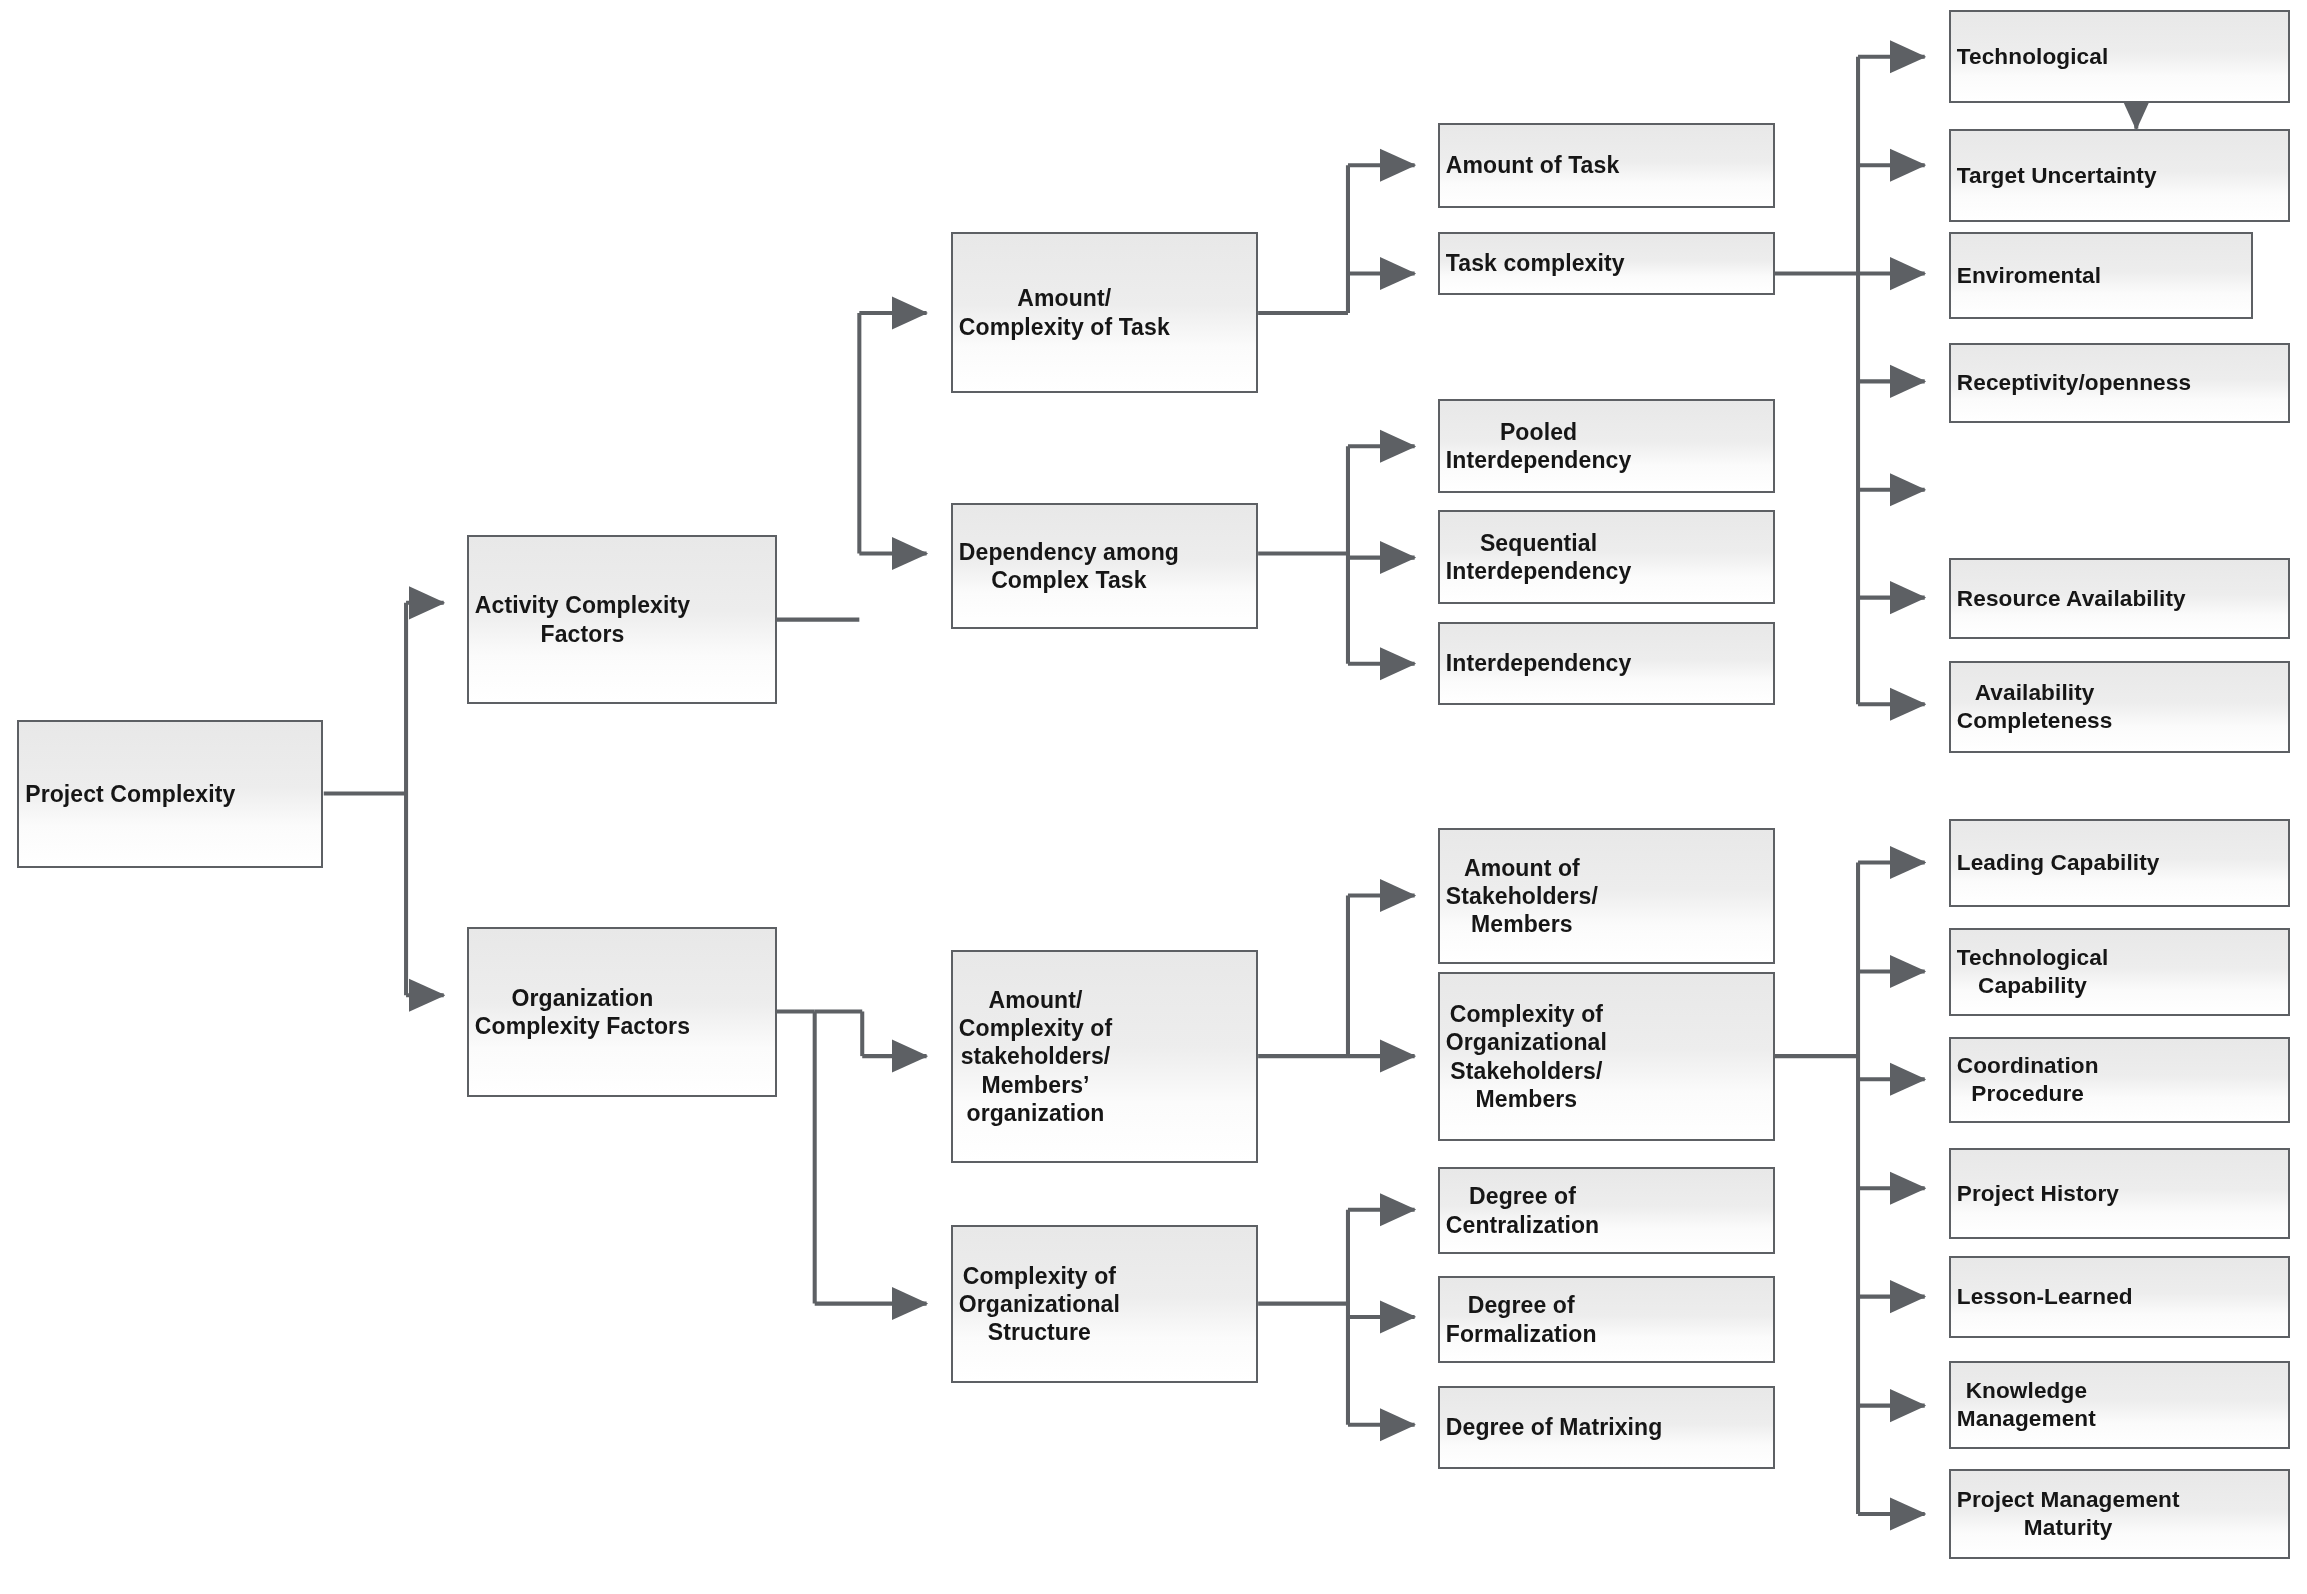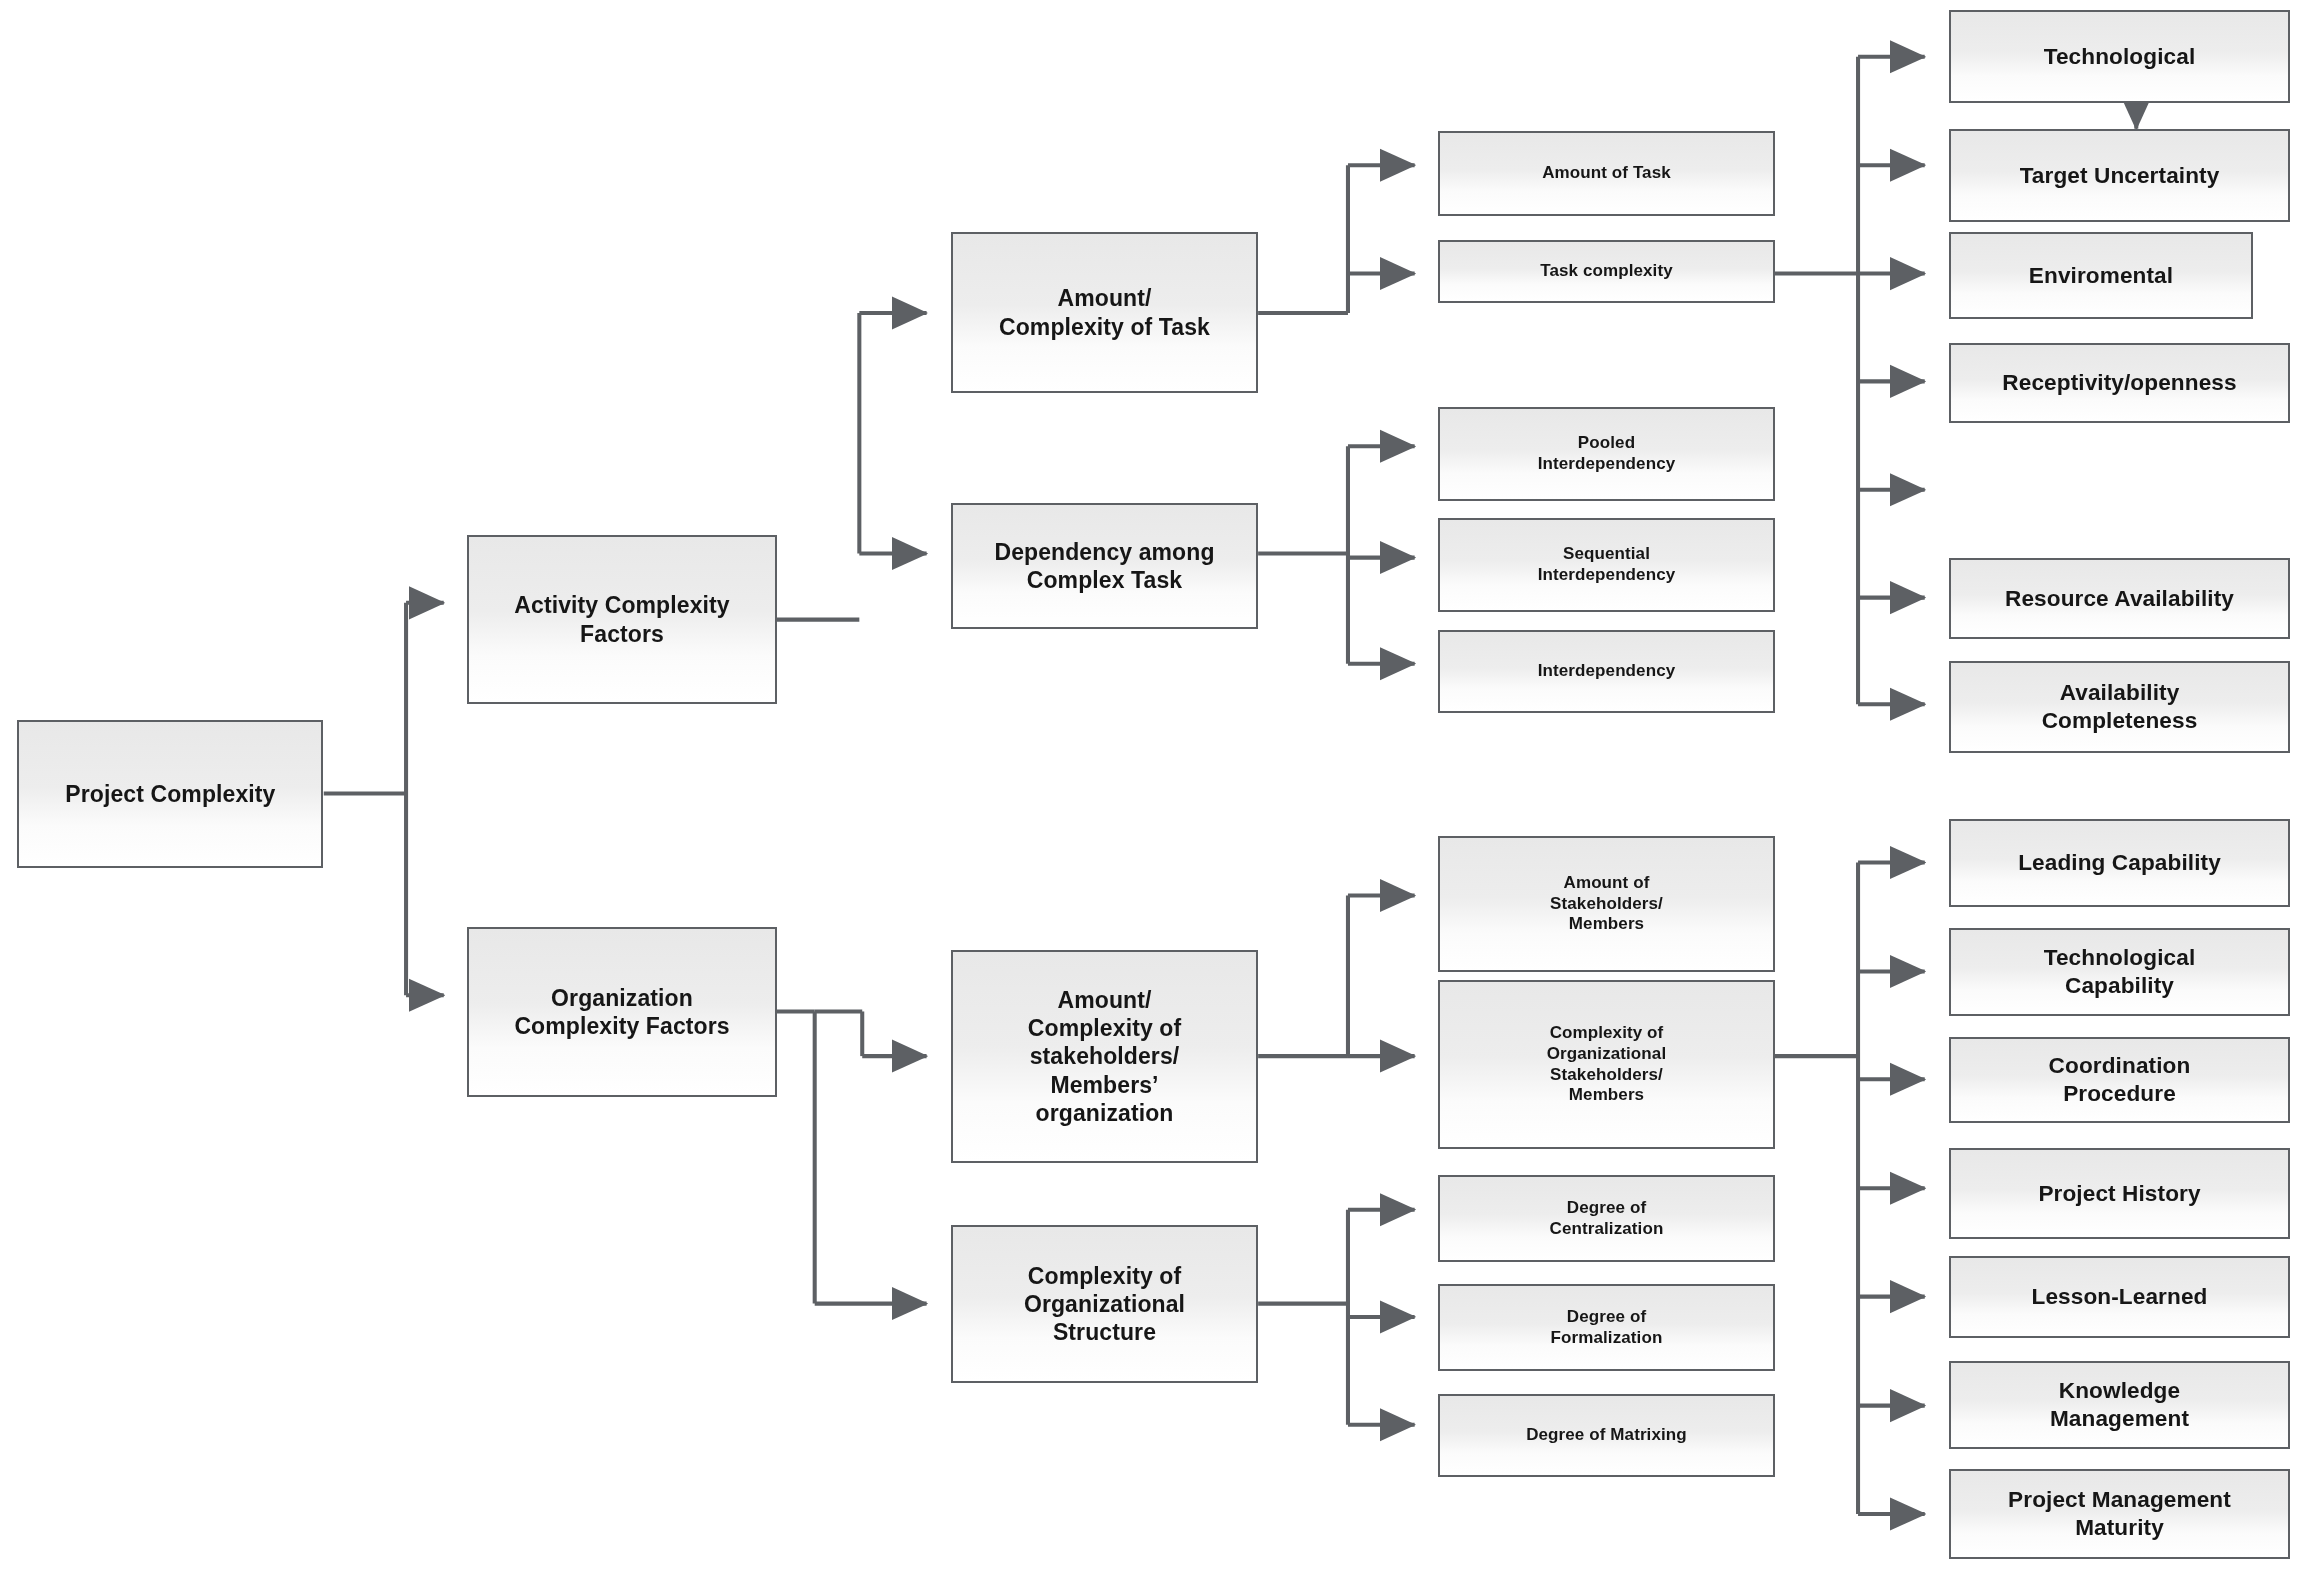--- a/index.html
+++ b/index.html
@@ -24,37 +24,36 @@
     height: 1594px;
     pointer-events: none;
   }
   .node {
     position: absolute;
     box-sizing: border-box;
     border: 2.3px solid #5d6064;
     background: linear-gradient(to bottom, #e8e8e8 0%, #ededed 45%, #fbfbfb 72%, #ffffff 100%);
     display: flex;
     align-items: center;
-    justify-content: center;
     text-align: center;
     color: #161616;
     font-weight: bold;
     letter-spacing: 0.1px;
     line-height: 1.22;
     padding: 2.3px 5.8px;
   }
   .node-label {
     display: block;
     white-space: pre-line;
   }
   
   .tier-root  { font-size: 23px; }
   .tier-l2    { font-size: 23px; }
   .tier-l3    { font-size: 23px; }
-  .tier-l4    { font-size: 17px; margin-top: 8px; }
+  .tier-l4    { font-size: 23px; }
   .tier-leaf  { font-size: 22.6px; }
 </style>
 </head>
 <body>
 
 <div id="diagram-root">
 
   <svg id="edge-layer" viewBox="0 0 3979 2750">
     <defs>
       <marker id="arrowR" markerWidth="9" markerHeight="9" refX="8.6" refY="4.5" orient="auto" markerUnits="strokeWidth">

